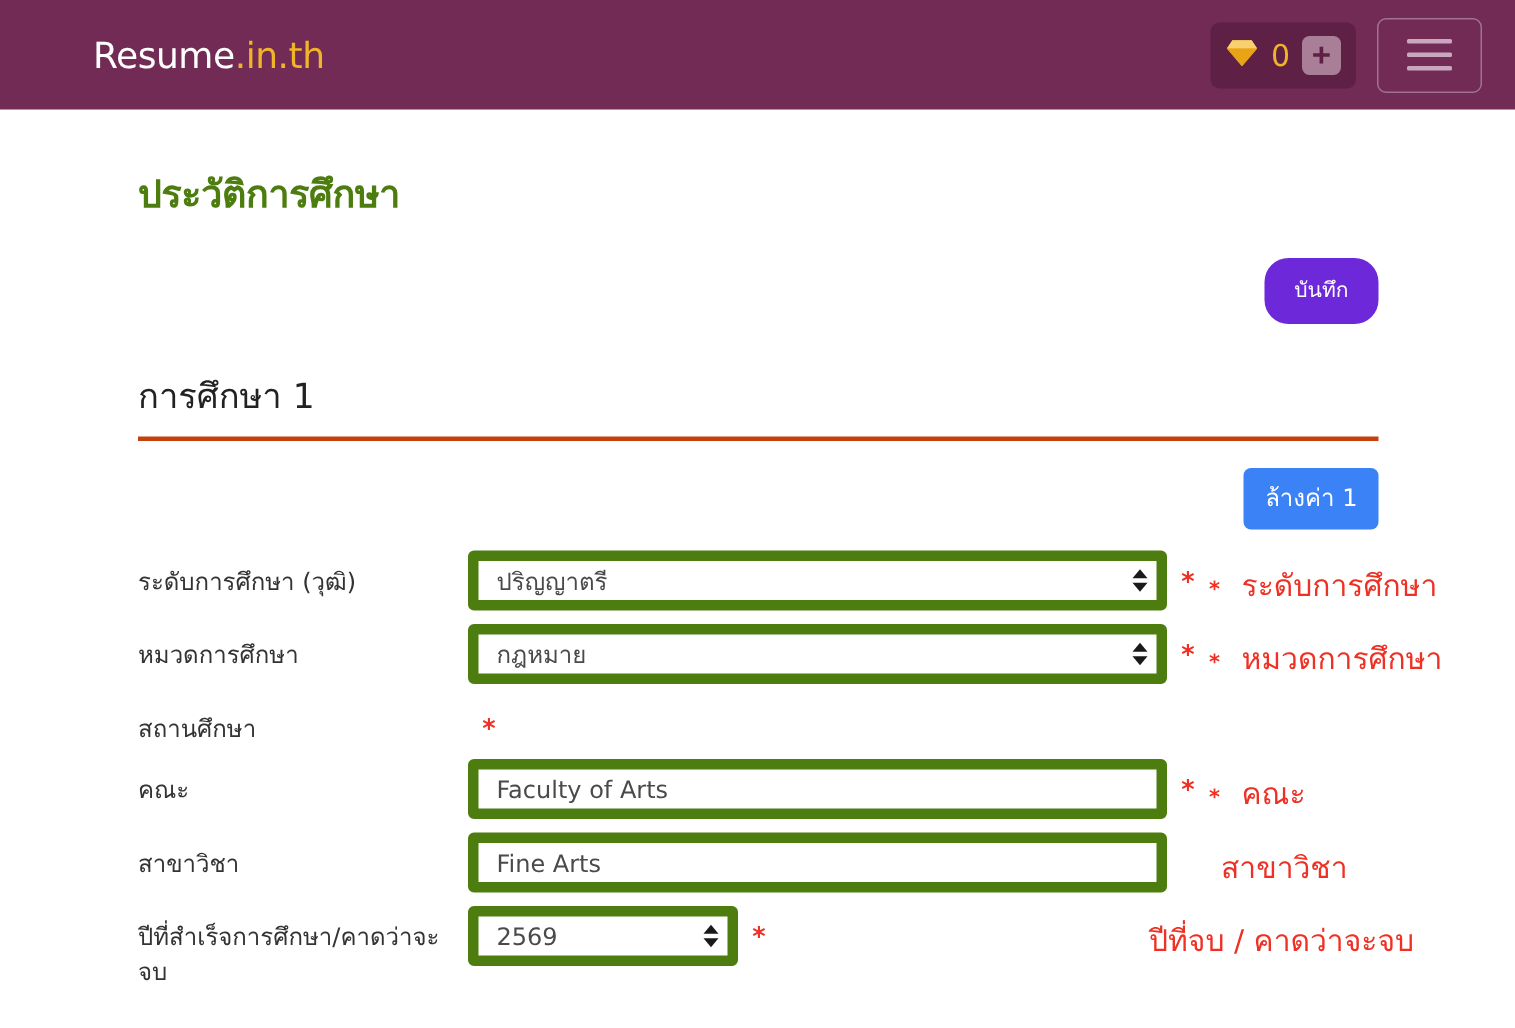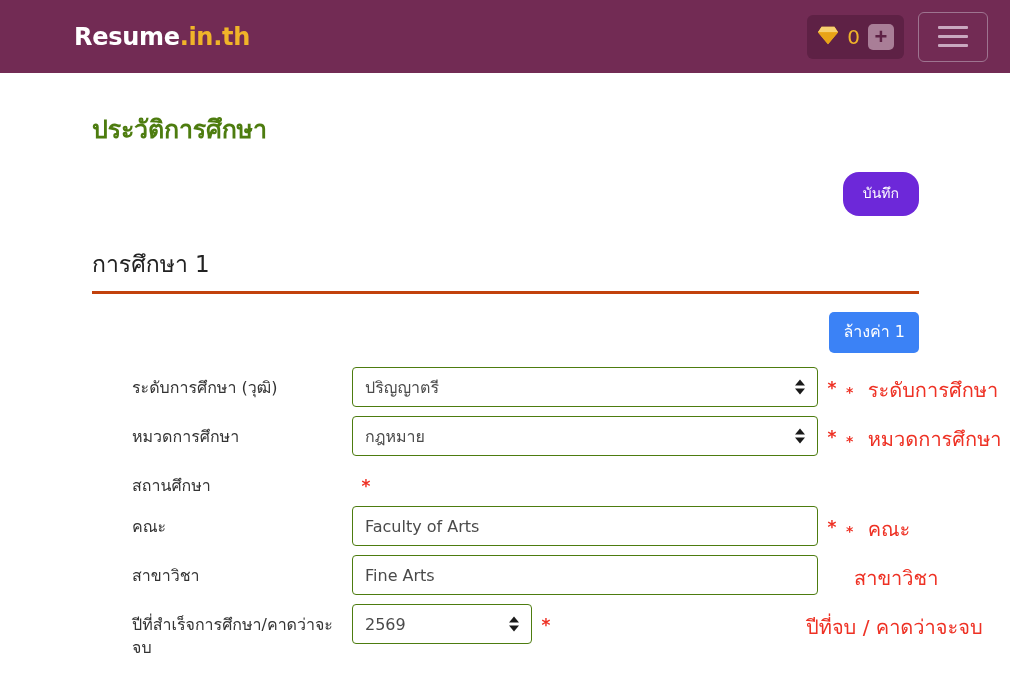--- a/index.html
+++ b/index.html
@@ -17,25 +17,24 @@
   .navbar {
     height: 73px;
     background: #722b54;
     display: flex;
     align-items: center;
     justify-content: space-between;
     padding: 0 22px 0 62px;
   }
   .brand {
     font-size: 24px;
-    font-weight: bold;
+    font-weight: normal;
     letter-spacing: -0.3px;
     color: #ffffff;
     white-space: nowrap;
-    margin-left: 12px;
   }
   .brand .tld { color: #f0b429; }
 
   .nav-right { display: flex; align-items: center; gap: 14px; }
 
   .coin-box {
     background: #5e2145;
     border-radius: 6px;
     height: 44px;
     display: flex;
@@ -130,40 +129,40 @@
     color: #ffffff;
     border: none;
     border-radius: 5px;
     font-size: 16px;
     padding: 7px 14px 9px;
     cursor: pointer;
     font-family: inherit;
   }
 
   
-  .form { margin-top: 14px; margin-left: 40px; }
+  .form { margin-top: 14px; }
   .frow {
     display: flex;
     align-items: flex-start;
     margin-bottom: 9px;
   }
   .flabel {
     width: 220px;
     font-size: 16px;
     color: #333333;
     padding-top: 9px;
     line-height: 1.45;
   }
   .fctrl { width: 466px; position: relative; }
   .fctrl.narrow { width: 180px; }
 
   .inp {
     width: 100%;
     height: 40px;
-    border: 1px solid #4d7c0f;
+    border: 7px solid #4d7c0f;
     border-radius: 4px;
     background: #ffffff;
     font-size: 16px;
     font-family: inherit;
     color: #4a4a4a;
     padding: 0 12px;
     outline: none;
   }
   select.inp {
     appearance: none;

